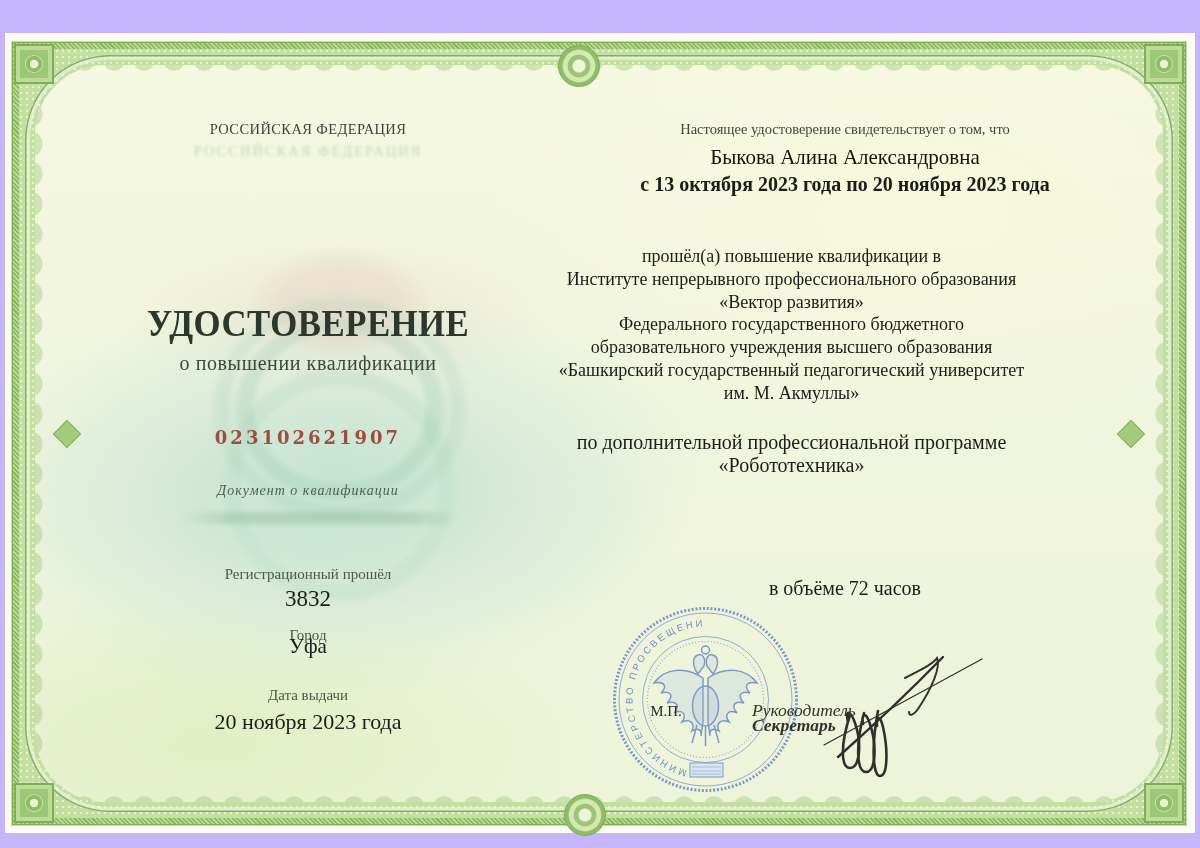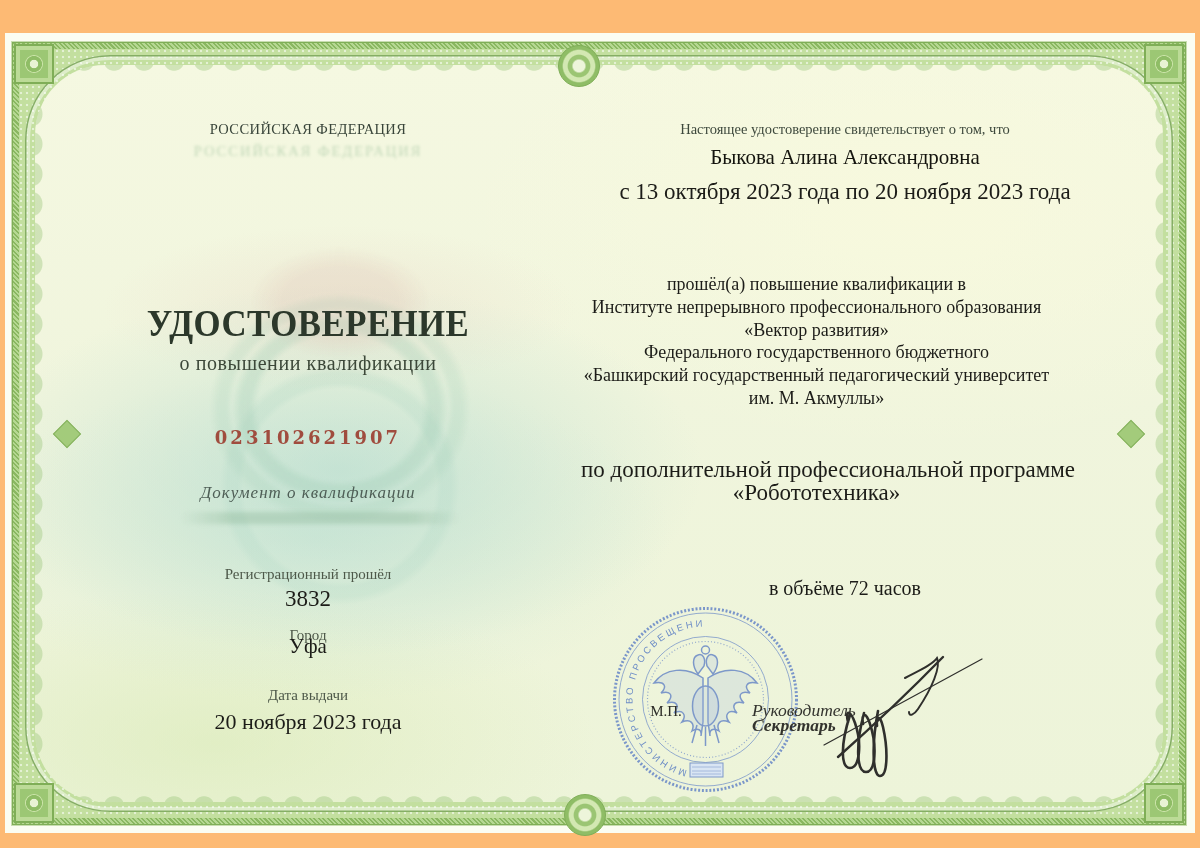--- a/index.html
+++ b/index.html
@@ -1,18 +1,18 @@
 <!DOCTYPE html>
 <html><head>
 <meta charset="utf-8">
 <style>
   html,body{margin:0;padding:0;}
   body{width:1200px;height:848px;background:#ffffff;overflow:hidden;
        font-family:"Liberation Serif", serif;}
-  .stage{position:relative;width:1200px;height:848px;background:#fdba74;}
+  .stage{position:relative;width:1200px;height:848px;background:#c4b5fd;}
 
   
   .paper{position:absolute;left:5px;top:33px;width:1190px;height:800px;background:#fbfdf2;}
   .band{position:absolute;left:7px;top:9px;right:9px;bottom:8px;
         background:
           repeating-linear-gradient(45deg, rgba(134,180,92,.85) 0 1.5px, rgba(185,218,150,.85) 1.5px 3.2px),
           #a3cb7c;
         box-shadow: inset 0 0 0 1px #7fae57, 0 0 0 1px #c8ddb0;}
   .lace{position:absolute;inset:7px;
         background:
@@ -54,46 +54,46 @@
   .r-top{left:calc(50% - 42px);top:12px}
   .r-bot{left:calc(50% - 36px);bottom:-3px}
   .diamond{position:absolute;width:18px;height:18px;transform:rotate(45deg);
       background:#a3cb7b;border:1.5px solid #86b25e;}
   .d-left{left:52px;top:calc(50% - 9px)}.d-right{right:54px;top:calc(50% - 9px)}
 
   
   .t{position:absolute;margin:0;white-space:nowrap;text-align:center;color:#1c1c18;}
   .col-left{left:128px;width:360px;}
   .col-rightA{left:610px;width:470px;}
-  .col-rightB{left:581px;width:471px;margin-top:28px;}
+  .col-rightB{left:556px;width:471px;}
 
   .country{top:121px;font-size:14.5px;letter-spacing:.4px;color:#39453a;}
   .wm-country{top:143px;font-size:14.5px;letter-spacing:2px;color:#97bd97;opacity:.55;filter:blur(1.4px);}
   .title{top:302px;font-size:37px;font-weight:700;letter-spacing:.5px;color:#2c382b;transform:scaleX(.94);}
   .subtitle{top:352px;font-size:20px;letter-spacing:.6px;color:#3c4839;}
   .blank-number{top:391px;font-family:"DejaVu Serif",serif;font-weight:600;font-size:18px;letter-spacing:3px;color:#a04c3e;margin-top:36px;}
-  .doc-type{top:483px;font-size:17px;font-style:italic;letter-spacing:1px;color:#4e5e56;}
+  .doc-type{top:483px;font-size:14px;font-style:italic;letter-spacing:1px;color:#4e5e56;}
   .ghost-script{position:absolute;left:180px;top:512px;width:280px;height:12px;border-radius:6px;
       background:linear-gradient(90deg,rgba(140,180,150,0) 0,rgba(141,183,152,.38) 18%,rgba(141,183,152,.38) 82%,rgba(140,180,150,0) 100%);
       filter:blur(2px);}
   .ghost-emblem{position:absolute;left:190px;top:210px;width:300px;height:330px;filter:blur(1px);
       background:
         radial-gradient(closest-side at 50% 28%, rgba(222,190,178,.22) 0 40%, rgba(222,190,178,0) 60%),
         radial-gradient(closest-side at 50% 60%, rgba(0,0,0,0) 55%, rgba(150,200,175,.26) 60% 66%, rgba(0,0,0,0) 72%),
         radial-gradient(closest-side at 50% 60%, rgba(0,0,0,0) 72%, rgba(160,205,180,.20) 76% 81%, rgba(0,0,0,0) 87%);}
   .lbl{font-size:15px;color:#4d5849;}
   .reg-lbl{top:566px;}  .reg-val{top:586px;font-size:23px;}
   .city-lbl{top:627px;} .city-val{top:634px;font-size:21px;}
   .date-lbl{top:687px;} .date-val{top:709px;font-size:22px;}
 
   .intro{top:121px;font-size:14.5px;color:#3d483c;}
   .holder{top:145px;font-size:21px;color:#14140e;}
-  .period{top:179px;font-size:23px;}
+  .period{top:173px;font-size:20px;font-weight:bold;}
   .course{top:245px;font-size:18px;line-height:22.8px;}
-  .program{top:431px;font-size:23px;line-height:22.8px;}
+  .program{top:431px;font-size:20px;line-height:22.8px;}
   .volume{top:577px;font-size:20px;}
   .course div,.program div{white-space:nowrap;}
 
   .mp{left:646px;top:703px;width:40px;font-size:15px;color:#2c2c28;}
   .sig-lbl{left:752px;width:120px;text-align:left;font-style:italic;font-size:17.5px;color:#33332e;}
   .head-lbl{top:700px;} .secretary-lbl{top:715px;font-weight:bold;}
 
   .seal{position:absolute;left:608px;top:602px;width:195px;height:195px;opacity:.88;}
   .signature{position:absolute;left:810px;top:615px;width:210px;height:180px;}
 </style>
@@ -140,20 +140,21 @@
   <p class="t col-left date-val">20 ноября 2023 года</p>
 
   <p class="t col-rightA intro">Настоящее удостоверение свидетельствует о том,  что</p>
   <p class="t col-rightA holder">Быкова Алина Александровна</p>
   <p class="t col-rightA period">с 13 октября 2023 года по 20 ноября 2023 года</p>
   <div class="t col-rightB course">
     <div>прошёл(а) повышение квалификации в</div>
     <div>Институте непрерывного профессионального образования</div>
     <div>«Вектор развития»</div>
     <div>Федерального государственного бюджетного</div>
+    <div>образовательного учреждения высшего образования</div>
     <div>«Башкирский государственный педагогический университет</div>
     <div>им. М. Акмуллы»</div>
   </div>
   <div class="t col-rightB program">
     <div>по дополнительной профессиональной программе</div>
     <div>«Робототехника»</div>
   </div>
   <p class="t col-rightA volume">в объёме 72 часов</p>
 
   <svg class="seal" viewBox="0 0 195 195">

